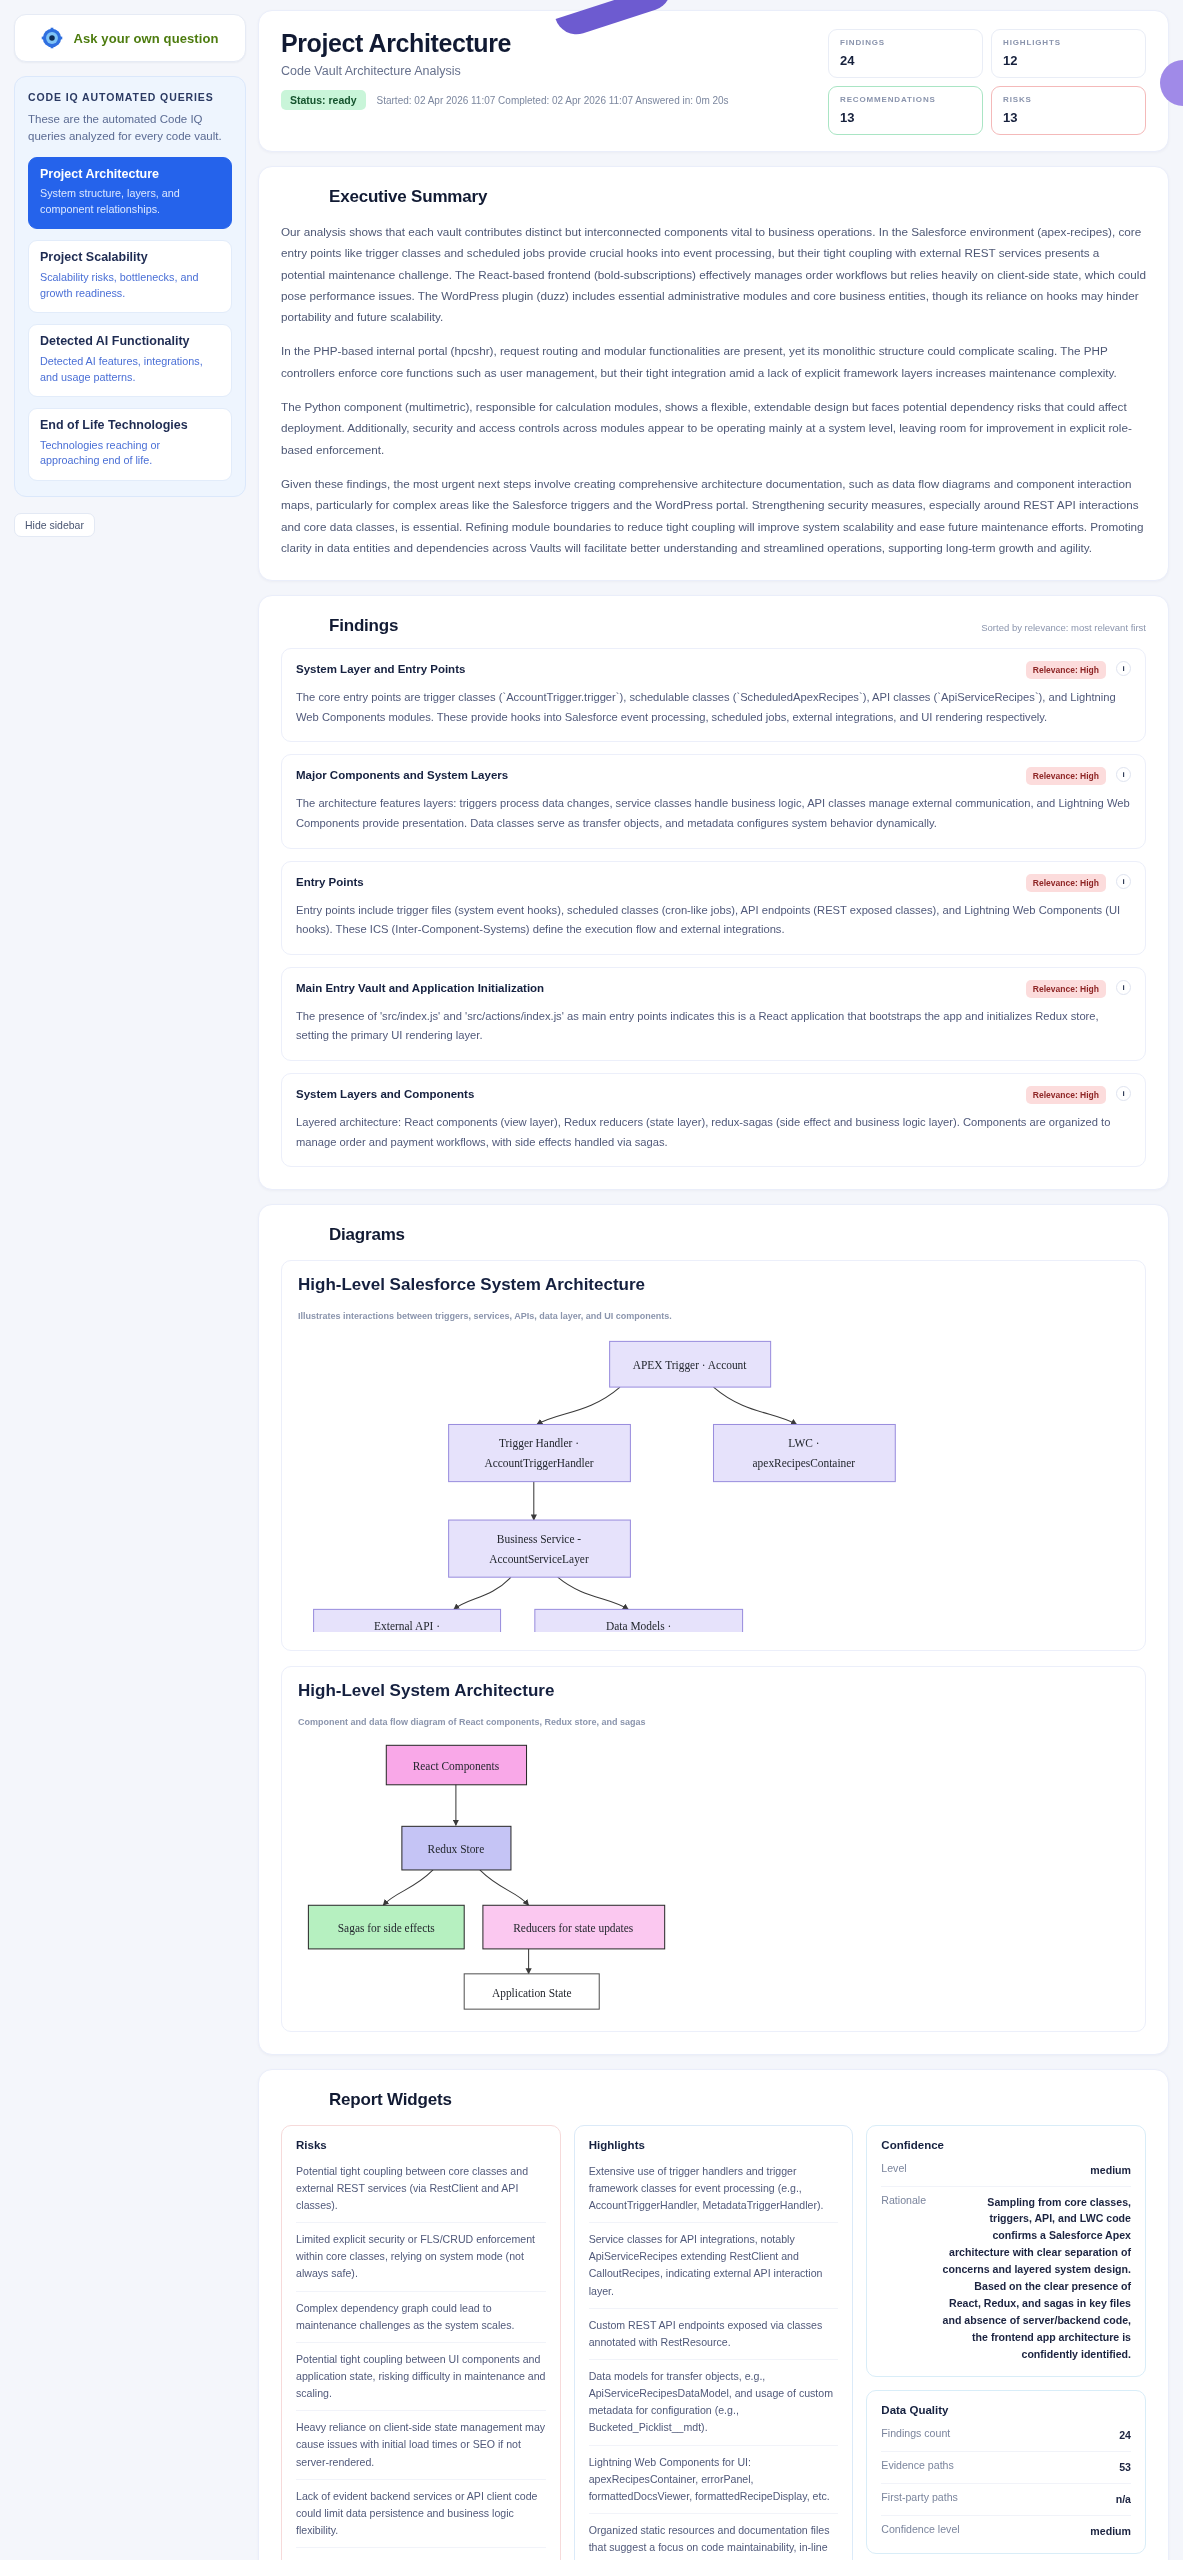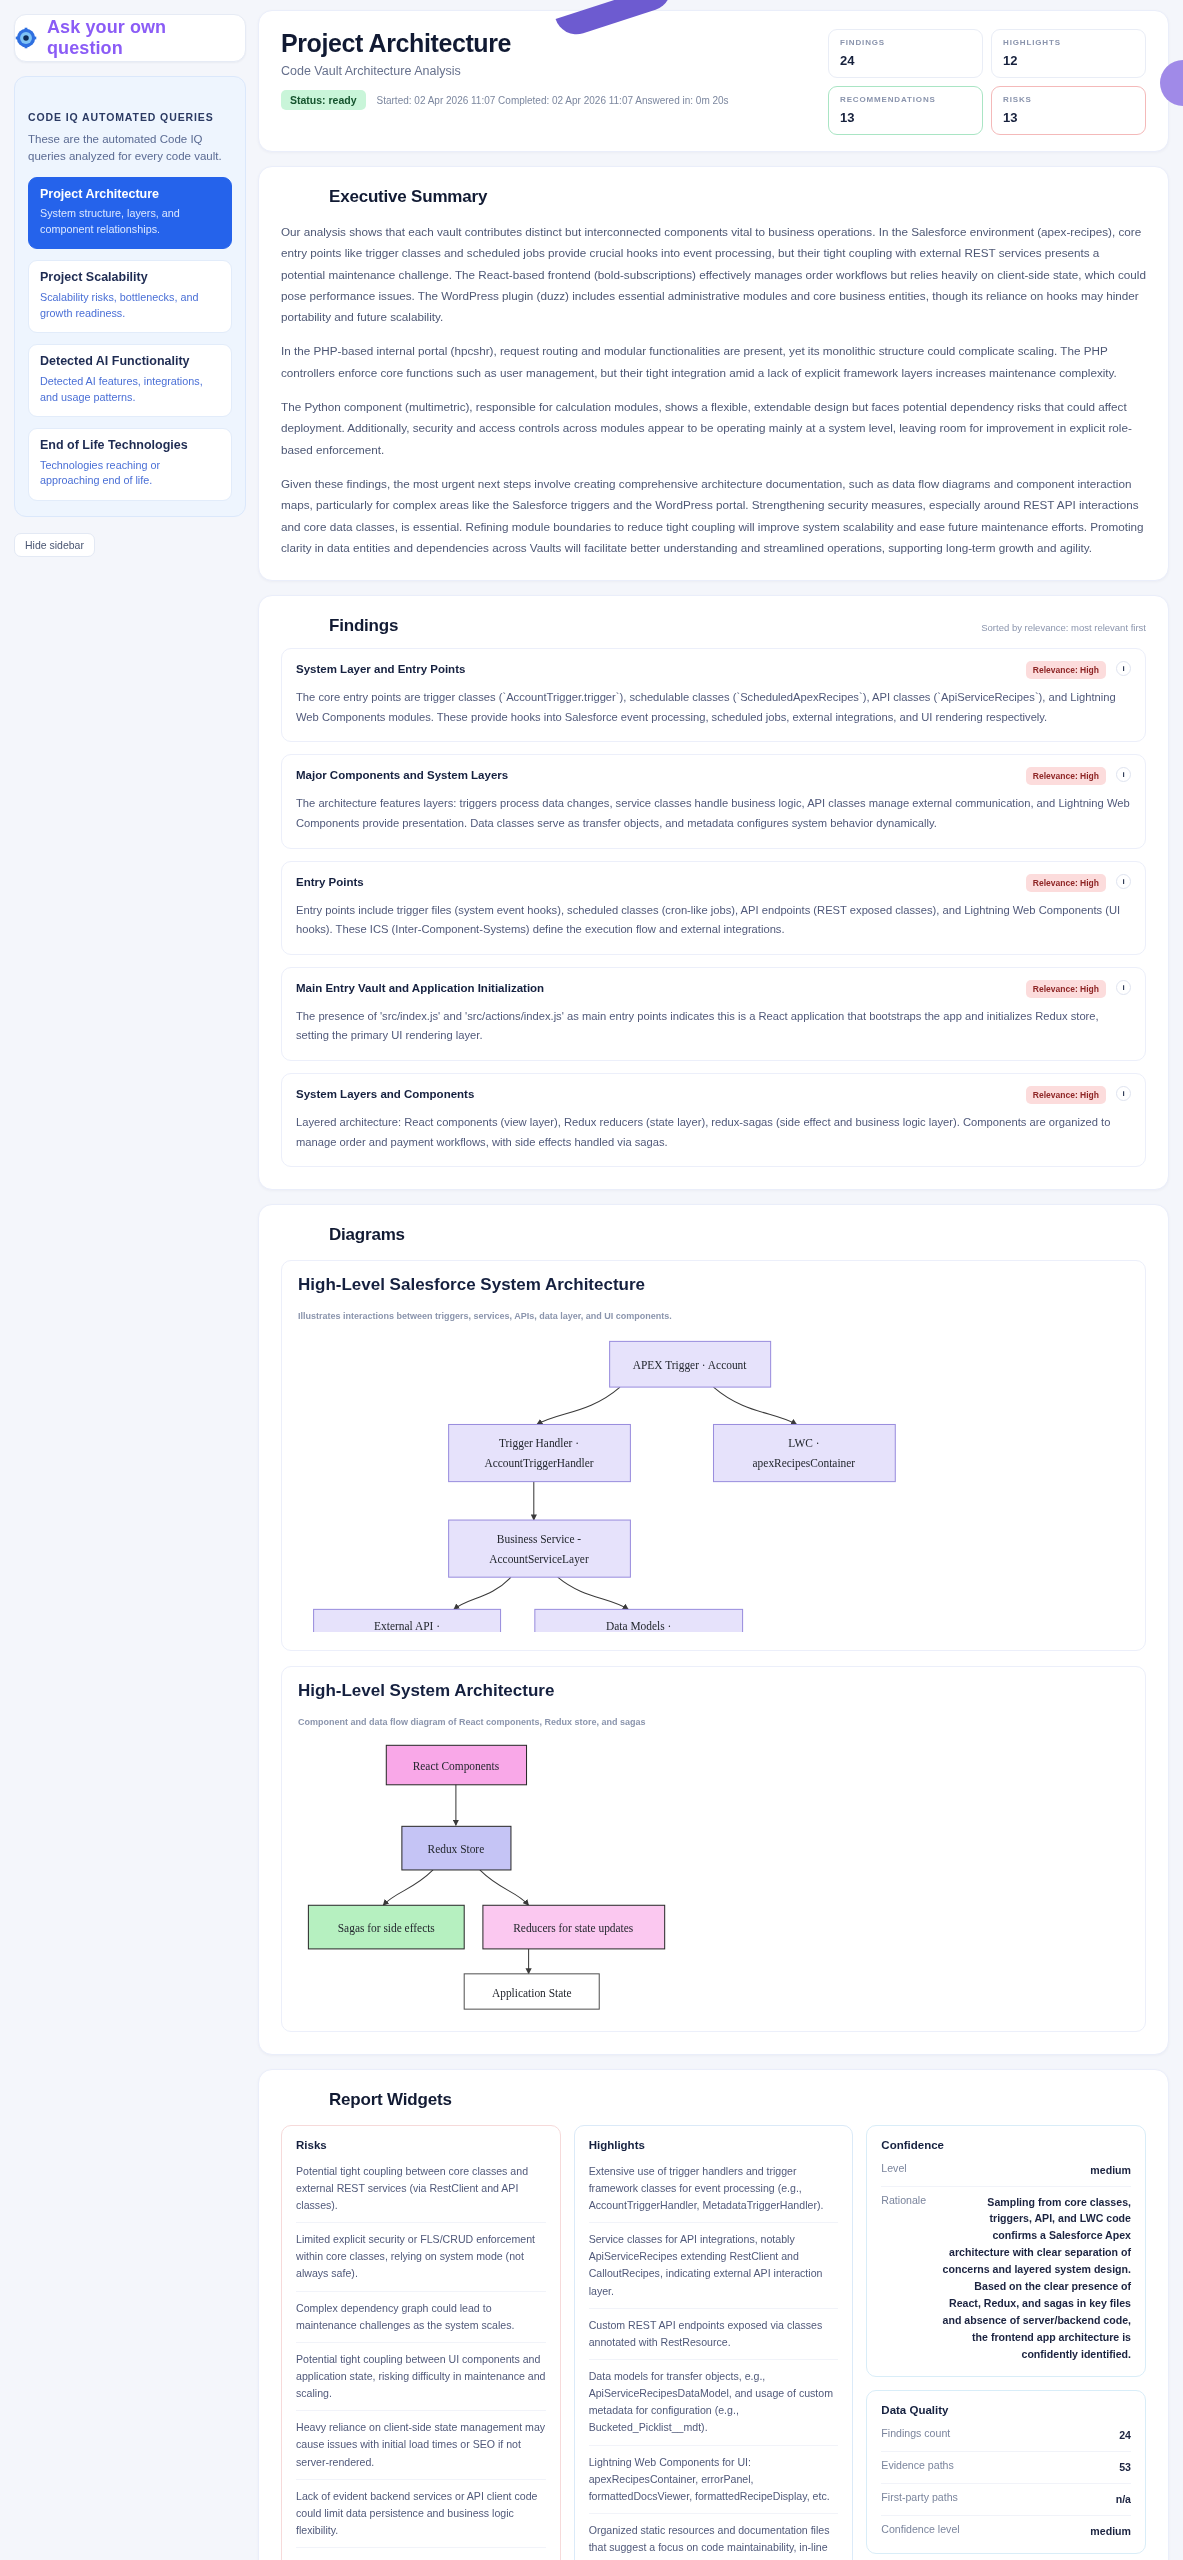--- a/index.html
+++ b/index.html
@@ -4,24 +4,24 @@
 <style>
   *{box-sizing:border-box;margin:0;padding:0}
   html,body{width:1183px;background:#f4f6fb;font-family:"Liberation Sans",sans-serif;-webkit-font-smoothing:antialiased;}
   body{padding:0;color:#1d2440;}
   .app{display:flex;width:1183px;align-items:flex-start;}
 
   
   .sidebar{width:258px;flex:0 0 258px;padding:14px 12px 14px 14px;}
   .ask-card{background:#fff;border:1px solid #e6ebf5;border-radius:12px;height:48px;display:flex;align-items:center;justify-content:center;gap:10px;box-shadow:0 1px 2px rgba(20,30,70,.05);}
   .ask-card .glyph{width:22px;height:22px;display:block;}
-  .ask-card span{font-size:18px;font-weight:700;color:#8b5cf6;letter-spacing:.1px;}
+  .ask-card span{font-size:13px;font-weight:700;color:#4d7c0f;letter-spacing:.1px;}
 
   .queries-card{margin-top:14px;background:#eef5fe;border:1px solid #dbe8fb;border-radius:12px;padding:14px 13px 15px 13px;}
-  .queries-card h3{font-size:10.5px;font-weight:700;letter-spacing:.9px;color:#2b3a63;text-transform:uppercase;margin-top:20px;}
+  .queries-card h3{font-size:10.5px;font-weight:700;letter-spacing:.9px;color:#2b3a63;text-transform:uppercase;}
   .queries-card .blurb{margin-top:8px;font-size:11.5px;line-height:1.5;color:#5b6b93;}
 
   .qitem{margin-top:11px;border-radius:9px;padding:9px 11px 11px 11px;background:#fff;border:1px solid #e2ecfa;}
   .qitem .qt{font-size:12.5px;font-weight:700;color:#1e2b52;line-height:1.25;}
   .qitem .qd{margin-top:4px;font-size:10.8px;line-height:1.45;color:#4a6fd6;}
   .qitem.active{background:#2563eb;border-color:#2563eb;}
   .qitem.active .qt{color:#fff;}
   .qitem.active .qd{color:#dbe7ff;}
 
   .hide-btn{margin-top:16px;display:inline-block;background:#fff;border:1px solid #e3e9f4;border-radius:7px;font-size:10.5px;color:#4a5672;padding:5px 10px;}

